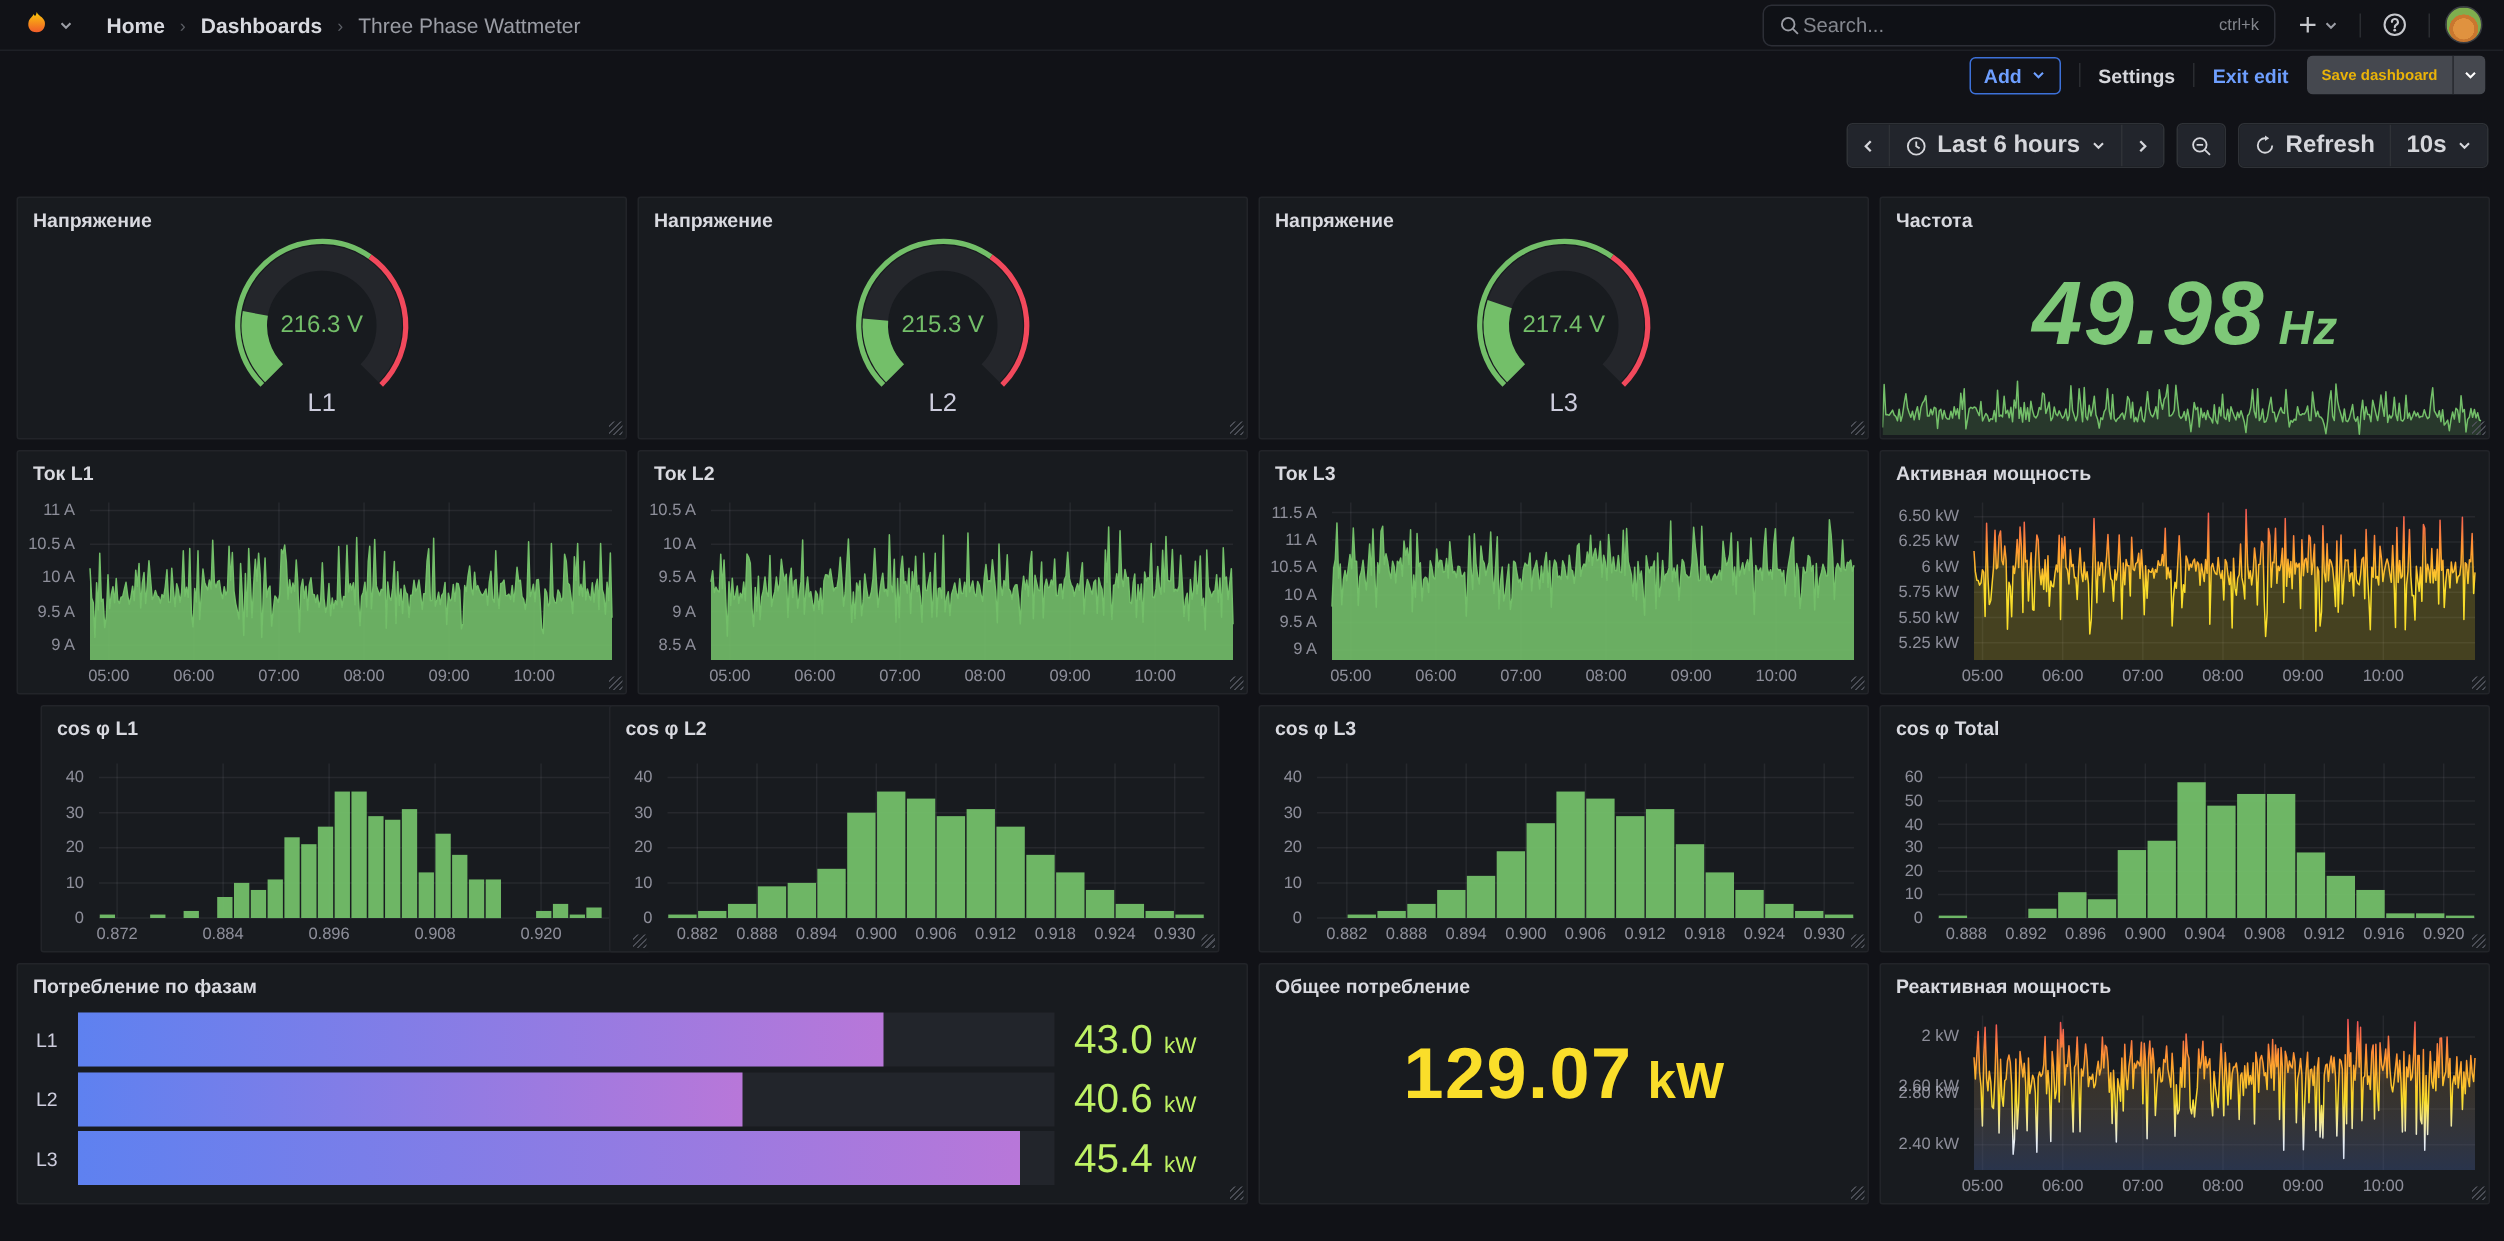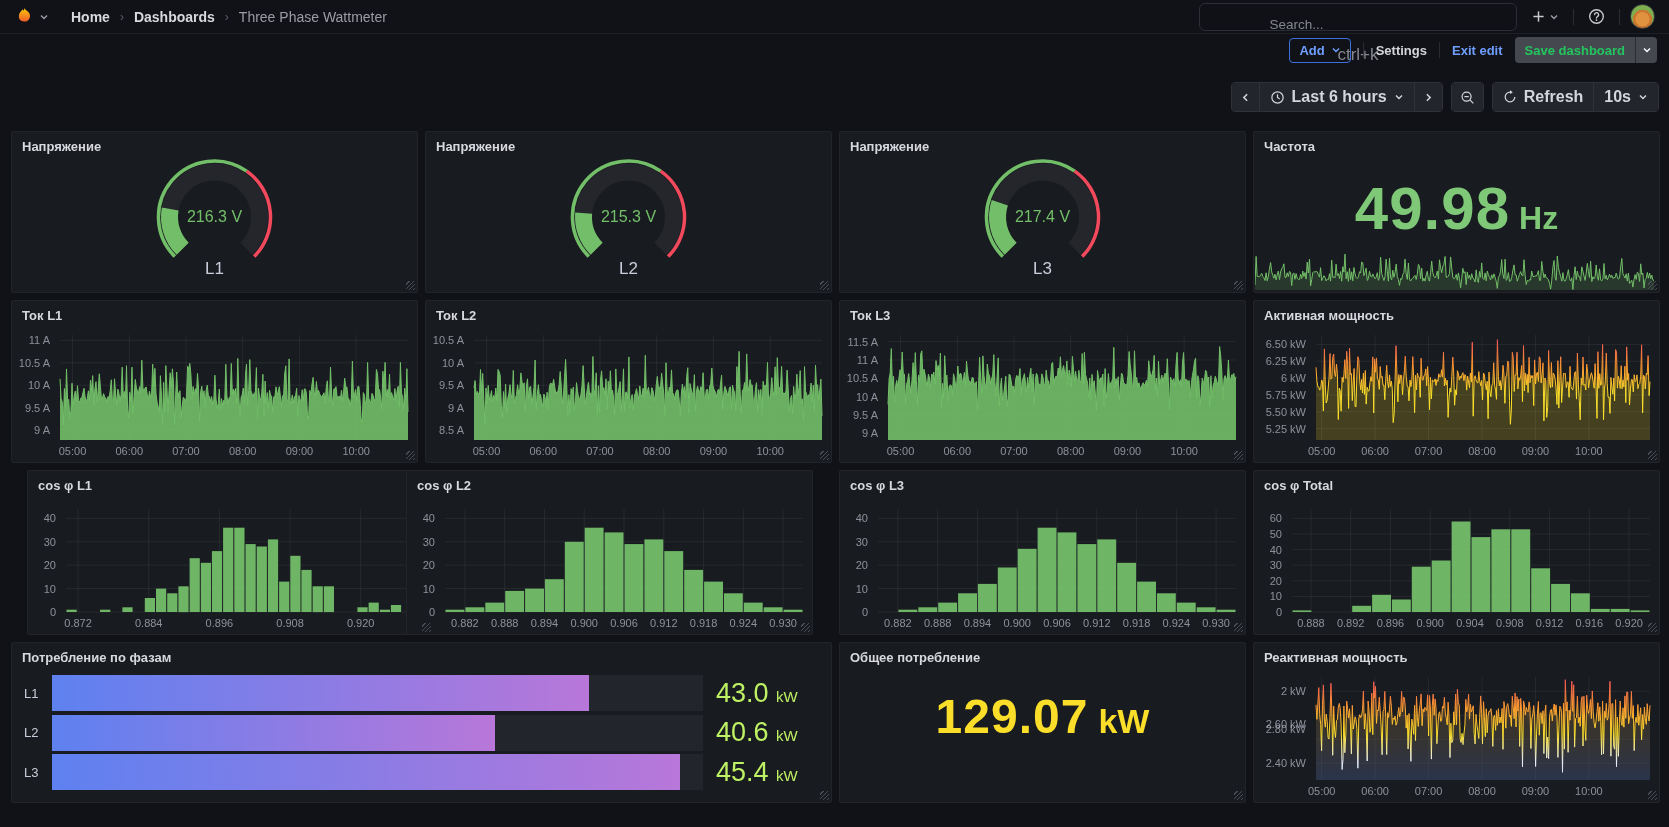--- a/index.html
+++ b/index.html
@@ -16,50 +16,50 @@
     background:#111217; border-bottom:1px solid #1e2026;
   }
   .nav-left { display:flex; align-items:center; gap:8px; }
   .logo-btn { display:flex; align-items:center; gap:4px; cursor:pointer; }
   .crumbs { display:flex; align-items:center; gap:10px; margin-left:14px; font-size:14px; }
   .crumb-link { color:#d8d9df; font-weight:600; cursor:pointer; }
   .crumb-sep { color:#5c5f66; font-size:12px; }
   .crumb-current { color:#9b9da5; font-weight:400; }
   .nav-right { margin-left:auto; display:flex; align-items:center; gap:10px; }
   .searchbox {
-    width:318px; height:28px; background:#0f1116; border:1px solid #2c2e36;
-    border-radius:6px; display:flex; align-items:center; padding:0 10px; gap:12px;flex-direction:column;
+    width:342px; height:28px; background:#0f1116; border:1px solid #2c2e36;
+    border-radius:6px; display:flex; align-items:center; padding:0 10px; gap:0;
   }
   .searchbox input {
     flex:1; background:transparent; border:none; outline:none;
     color:#c7c8cd; font-size:13.5px; font-family:"Liberation Sans",sans-serif;
   }
   .searchbox input::placeholder { color:#84878e; }
-  .kbd-hint { color:#84878e; font-size:17px; }
+  .kbd-hint { color:#84878e; font-size:11px; }
   .icon-btn { display:flex; align-items:center; gap:3px; color:#c7c8cd; cursor:pointer; padding:4px; border-radius:4px; }
   .vsep { width:1px; height:16px; background:#2a2c31; }
   .avatar {
     width:25px; height:25px; border-radius:50%;
     background:radial-gradient(circle at 50% 62%, #e0923f 0 38%, #c9772f 39% 52%, #7fae4e 53% 100%);
     border:1px solid #3a3d42; cursor:pointer;
   }
   
   .toolbar {
     position:absolute; top:34px; left:0; right:0; height:32px;
     display:flex; align-items:center; justify-content:flex-end; gap:12px; padding:0 12px;
   }
   .btn-add {
     display:flex; align-items:center; gap:6px; height:25px; padding:0 9px;
     border:1px solid #3d71d9; border-radius:4px; color:#6e9fff;
     font-size:13px; font-weight:600; background:transparent; cursor:pointer;
   }
   .btn-text { font-size:13px; font-weight:600; color:#d5d6db; cursor:pointer; }
   .btn-text.blue { color:#6e9fff; }
   .save-group { display:flex; border-radius:4px; overflow:hidden; cursor:pointer; }
-  .save-main { background:#45484f; color:#22c55e; font-size:13px; font-weight:600; height:26px; display:flex; align-items:center; padding:0 10px; }
+  .save-main { background:#45484f; color:#eab308; font-size:10px; font-weight:600; height:26px; display:flex; align-items:center; padding:0 10px; }
   .save-caret { background:#45484f; border-left:1px solid #2b2d33; width:22px; display:flex; align-items:center; justify-content:center; }
   
   .timebar { position:absolute; top:82px; right:10px; display:flex; gap:8px; }
   .tgroup { display:flex; border:1px solid #2f3237; border-radius:4px; overflow:hidden; }
   .tbtn {
     background:#22252c; color:#d5d6db; height:28px; display:flex; align-items:center;
     gap:7px; padding:0 10px; font-size:16px; font-weight:600; cursor:pointer;
     border-left:1px solid #2f3237;
   }
   .tgroup .tbtn:first-child { border-left:none; }
@@ -81,21 +81,21 @@
   .chart-ts { left:4px; right:5px; top:28px; bottom:4px; }
   .chart-hist { left:4px; right:5px; top:30px; bottom:4px; }
   .chart-gauge { left:0; right:0; top:24px; bottom:34px; }
   .chart-spark { left:1px; right:1px; bottom:1px; height:56px; }
   .tick { position:absolute; font-size:11px; color:rgba(204,204,220,0.65); line-height:14px; white-space:nowrap; z-index:2; }
   .tick-y { text-align:right; }
   .tick-x { transform:translateX(-50%); }
   .gauge-value { position:absolute; left:0; right:0; top:52px; text-align:center; font-size:16px; font-weight:500; color:#73bf69; z-index:2; }
   .gauge-label { position:absolute; left:0; right:0; bottom:13px; text-align:center; font-size:17px; color:#ccccdc; }
   .stat-line { position:absolute; left:0; right:0; display:flex; align-items:baseline; justify-content:center; z-index:2; }
-  .stat-line.freq-line { top:42px; }
+  .stat-line.freq-line { top:42px;font-style:italic; }
   .stat-line.total-line { top:46px; }
   .stat-num { font-weight:700; letter-spacing:1px; }
   .freq-line .stat-num { font-size:60px; color:#7ec878; }
   .freq-line .stat-unit { font-size:32px; font-weight:700; color:#7ec878; margin-left:9px; }
   .total-line .stat-num { font-size:48px; color:#fade2a; }
   .total-line .stat-unit { font-size:34px; font-weight:700; color:#fade2a; margin-left:10px; }
   
   .bg-body { position:absolute; left:12px; right:10px; top:32px; bottom:12px; display:flex; flex-direction:column; justify-content:space-between; }
   .bg-row { display:flex; align-items:center; height:36px; }
   .bg-label { width:28px; font-size:13px; color:#ccccdc; }

